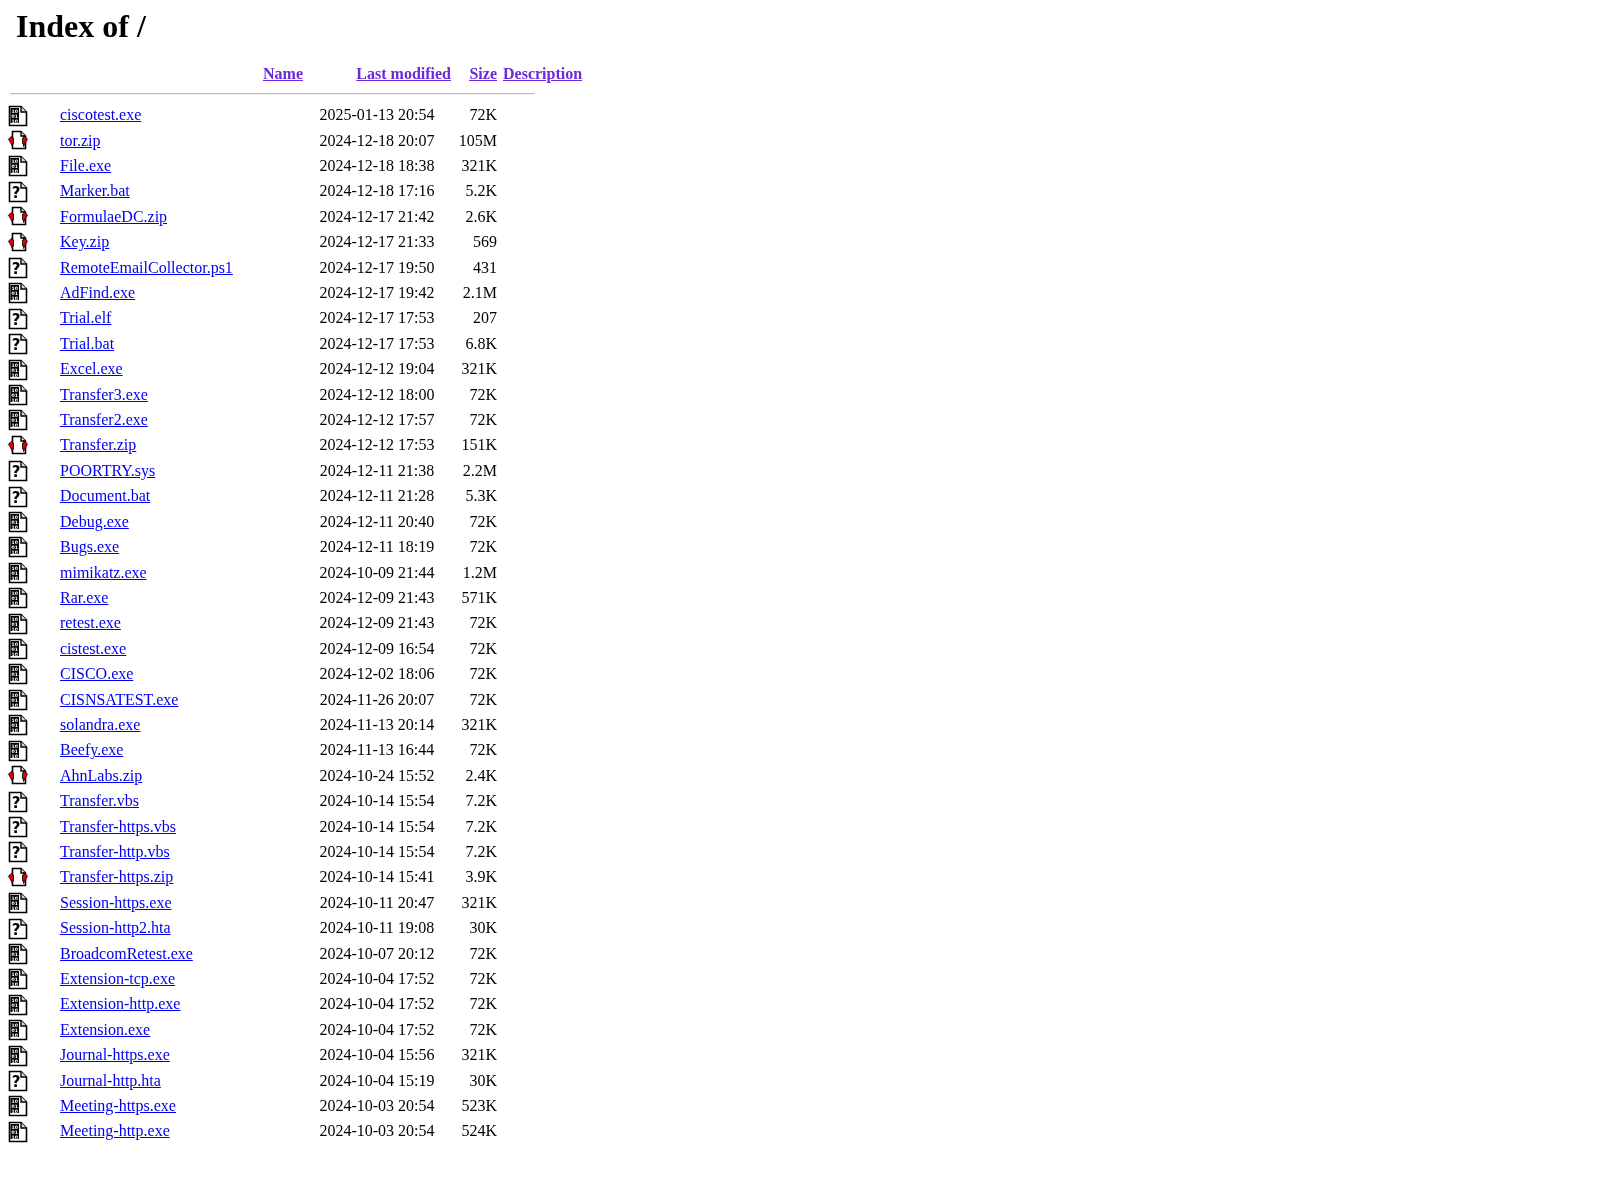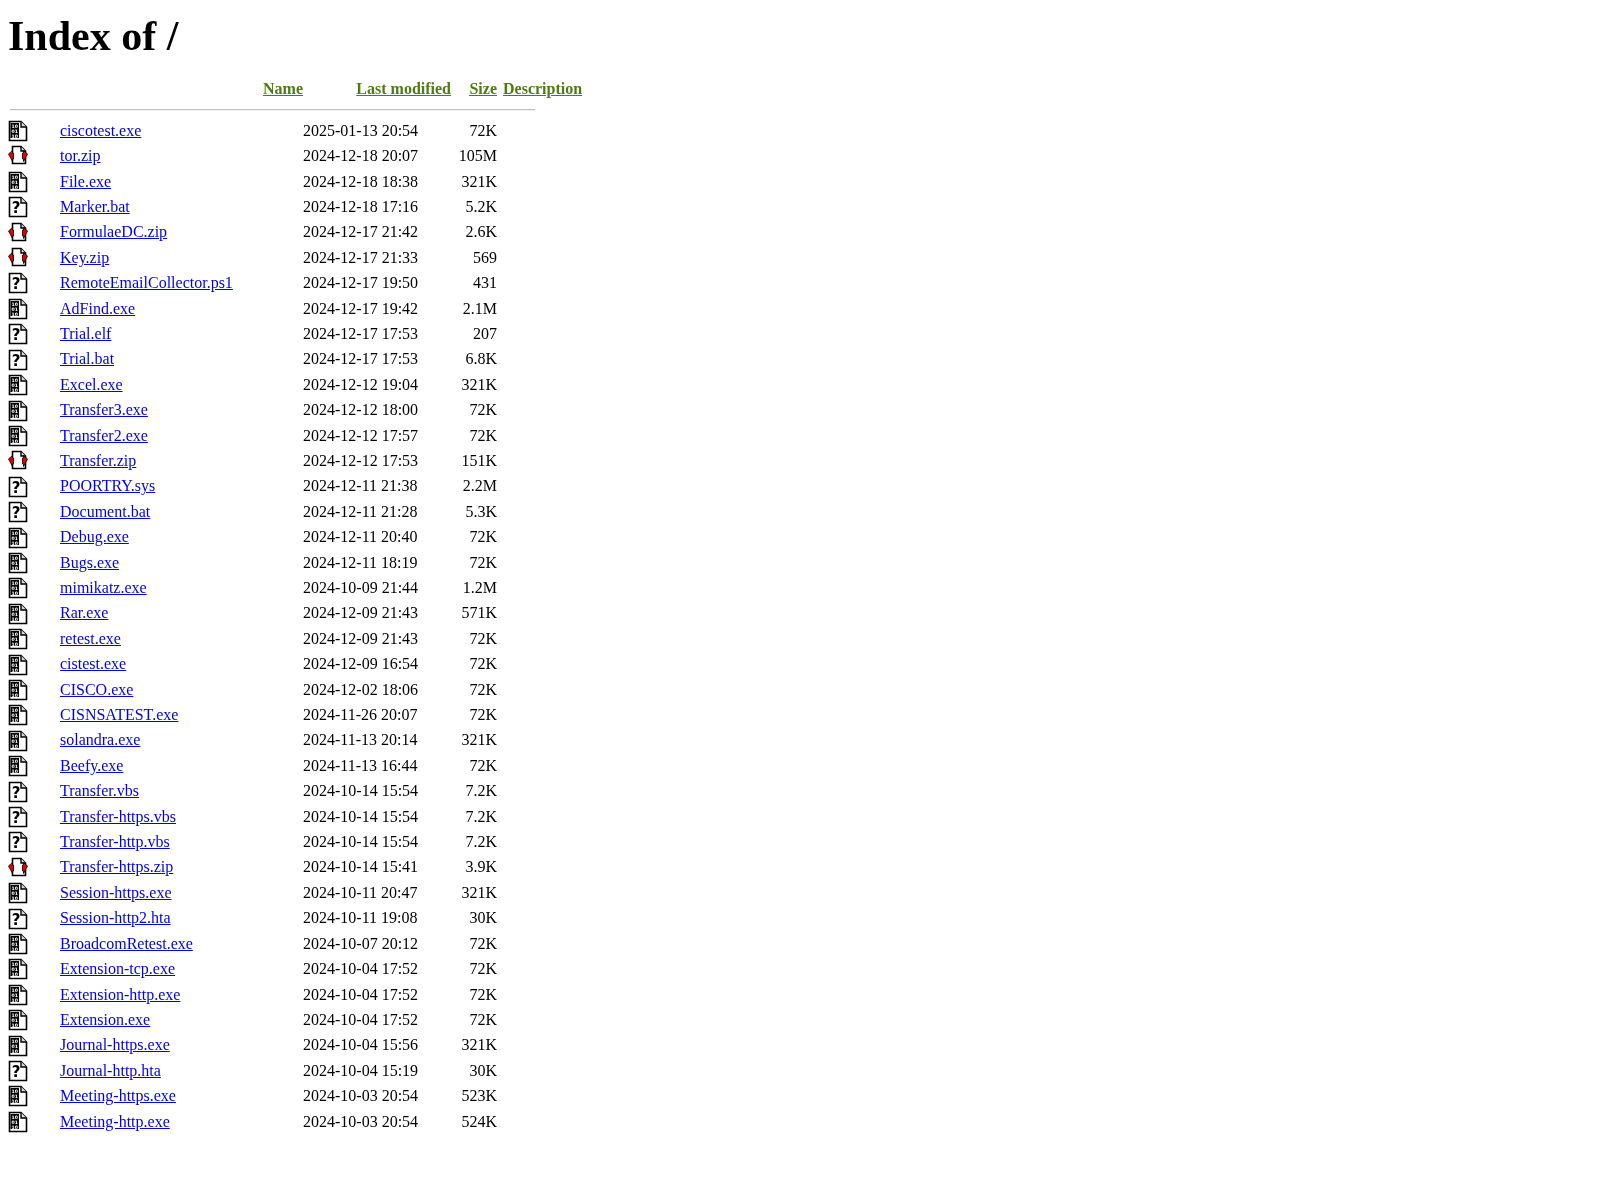--- a/index.html
+++ b/index.html
@@ -13,24 +13,24 @@
     font-size: 16px;
     color: #000000;
     width: 1600px;
     height: 1200px;
     overflow: hidden;
     position: relative;
   }
 
   h1.page-title {
     font-family: "Liberation Serif", "DejaVu Serif", serif;
-    font-size: 42px;
+    font-size: 32px;
     font-weight: bold;
-    margin: 0;
-    padding: 12px 0 0 8px;
+    margin: 8px;
+    padding: 0 0 0 8px;
     line-height: 1.15;
     letter-spacing: 0;
   }
 
   .listing {
     border-collapse: collapse;
     margin: 0;
     padding: 0;
     margin-left: 8px;
     margin-top: 16px;
@@ -46,21 +46,21 @@
     vertical-align: middle;
   }
 
   
   .hdr th {
     font-weight: normal;
     text-align: left;
     padding-bottom: 4px;
   }
   .hdr a {
-    color: #4d7c0f;
+    color: #6d28d9;
     text-decoration: underline;
     font-weight: bold;
     margin-top: 40px;
   }
 
   .col-icon   { width: 27px; }
   .col-name   { width: 263px; }
   .col-date   { width: 148px; text-align: left; }
   .col-size   { width: 46px;  text-align: right; }
   .col-desc   { width: 80px;  text-align: left; }
@@ -94,21 +94,21 @@
 
   .fileicon {
     display: inline-block;
     width: 20px;
     height: 22px;
     vertical-align: middle;
     position: relative;
     top: -1px;
   }
 
-  .date-cell { padding-right: 4px; text-align: left; }
+  .date-cell { padding-right: 4px; text-align: center; }
   .size-cell { text-align: right; padding-right: 0; }
   .desc-cell { text-align: left; padding-left: 6px; }
 </style>
 </head>
 <body>
 
 <h1 class="page-title">Index of /</h1>
 
 <table class="listing">
   <tbody>
@@ -455,58 +455,70 @@
               <text x="6.75" y="13.3" font-family="DejaVu Sans, sans-serif" font-size="4.6" font-weight="bold" fill="#ffffff" text-anchor="middle">01</text>
               <text x="6.75" y="18.1" font-family="DejaVu Sans, sans-serif" font-size="4.6" font-weight="bold" fill="#ffffff" text-anchor="middle">10</text>
             </svg></span></td>
         <td class="col-name"><a href="#">Beefy.exe</a></td>
         <td class="col-date date-cell">2024-11-13 16:44</td>
         <td class="col-size size-cell">72K</td>
         <td class="col-desc desc-cell"></td>
       </tr>
       <tr class="entry">
         <td class="col-icon"><span class="fileicon"><svg width="20" height="22" viewBox="0 0 20 22">
-              <path d="M1.5,1.5 L13,1.5 L18.5,7 L18.5,20.5 L1.5,20.5 Z" fill="#ffffff" stroke="#000000" stroke-width="1.6"></path>
-              <path d="M13,1.5 L13,7 L18.5,7" fill="#d9d9d9" stroke="#000000" stroke-width="1.4"></path>
-              <text x="8.2" y="16.5" font-family="DejaVu Sans, sans-serif" font-size="15" font-weight="bold" fill="#000000" text-anchor="middle">?</text>
-            </svg></span></td>
-        <td class="col-name"><a href="#">Transfer.vbs</a></td>
-        <td class="col-date date-cell">2024-10-14 15:54</td>
-        <td class="col-size size-cell">7.2K</td>
-        <td class="col-desc desc-cell"></td>
-      </tr>
-      <tr class="entry">
-        <td class="col-icon"><span class="fileicon"><svg width="20" height="22" viewBox="0 0 20 22">
-              <path d="M1.5,1.5 L13,1.5 L18.5,7 L18.5,20.5 L1.5,20.5 Z" fill="#ffffff" stroke="#000000" stroke-width="1.6"></path>
-              <path d="M13,1.5 L13,7 L18.5,7" fill="#d9d9d9" stroke="#000000" stroke-width="1.4"></path>
-              <text x="8.2" y="16.5" font-family="DejaVu Sans, sans-serif" font-size="15" font-weight="bold" fill="#000000" text-anchor="middle">?</text>
-            </svg></span></td>
-        <td class="col-name"><a href="#">Transfer-https.vbs</a></td>
-        <td class="col-date date-cell">2024-10-14 15:54</td>
-        <td class="col-size size-cell">7.2K</td>
-        <td class="col-desc desc-cell"></td>
-      </tr>
-      <tr class="entry">
-        <td class="col-icon"><span class="fileicon"><svg width="20" height="22" viewBox="0 0 20 22">
-              <path d="M1.5,1.5 L13,1.5 L18.5,7 L18.5,20.5 L1.5,20.5 Z" fill="#ffffff" stroke="#000000" stroke-width="1.6"></path>
-              <path d="M13,1.5 L13,7 L18.5,7" fill="#d9d9d9" stroke="#000000" stroke-width="1.4"></path>
-              <text x="8.2" y="16.5" font-family="DejaVu Sans, sans-serif" font-size="15" font-weight="bold" fill="#000000" text-anchor="middle">?</text>
-            </svg></span></td>
-        <td class="col-name"><a href="#">Transfer-http.vbs</a></td>
-        <td class="col-date date-cell">2024-10-14 15:54</td>
-        <td class="col-size size-cell">7.2K</td>
-        <td class="col-desc desc-cell"></td>
-      </tr>
-      <tr class="entry">
-        <td class="col-icon"><span class="fileicon"><svg width="20" height="22" viewBox="0 0 20 22">
               <path d="M4.5,1.5 L13,1.5 L17.5,6 L17.5,18.5 L4.5,18.5 Z" fill="#ffffff" stroke="#000000" stroke-width="1.6"></path>
               <path d="M13,1.5 L13,6 L17.5,6" fill="#d9d9d9" stroke="#000000" stroke-width="1.4"></path>
               <path d="M0.5,9 L4.5,5.5 L4.5,8 L5.5,8 L5.5,14 L4.5,14 L4.5,16.5 Z" fill="#E00000" stroke="#000000" stroke-width="0.8"></path>
               <path d="M19.5,9 L15.5,5.5 L15.5,8 L14.5,8 L14.5,14 L15.5,14 L15.5,16.5 Z" fill="#E00000" stroke="#000000" stroke-width="0.8"></path>
             </svg></span></td>
+        <td class="col-name"><a href="#">AhnLabs.zip</a></td>
+        <td class="col-date date-cell">2024-10-24 15:52</td>
+        <td class="col-size size-cell">2.4K</td>
+        <td class="col-desc desc-cell"></td>
+      </tr>
+      <tr class="entry">
+        <td class="col-icon"><span class="fileicon"><svg width="20" height="22" viewBox="0 0 20 22">
+              <path d="M1.5,1.5 L13,1.5 L18.5,7 L18.5,20.5 L1.5,20.5 Z" fill="#ffffff" stroke="#000000" stroke-width="1.6"></path>
+              <path d="M13,1.5 L13,7 L18.5,7" fill="#d9d9d9" stroke="#000000" stroke-width="1.4"></path>
+              <text x="8.2" y="16.5" font-family="DejaVu Sans, sans-serif" font-size="15" font-weight="bold" fill="#000000" text-anchor="middle">?</text>
+            </svg></span></td>
+        <td class="col-name"><a href="#">Transfer.vbs</a></td>
+        <td class="col-date date-cell">2024-10-14 15:54</td>
+        <td class="col-size size-cell">7.2K</td>
+        <td class="col-desc desc-cell"></td>
+      </tr>
+      <tr class="entry">
+        <td class="col-icon"><span class="fileicon"><svg width="20" height="22" viewBox="0 0 20 22">
+              <path d="M1.5,1.5 L13,1.5 L18.5,7 L18.5,20.5 L1.5,20.5 Z" fill="#ffffff" stroke="#000000" stroke-width="1.6"></path>
+              <path d="M13,1.5 L13,7 L18.5,7" fill="#d9d9d9" stroke="#000000" stroke-width="1.4"></path>
+              <text x="8.2" y="16.5" font-family="DejaVu Sans, sans-serif" font-size="15" font-weight="bold" fill="#000000" text-anchor="middle">?</text>
+            </svg></span></td>
+        <td class="col-name"><a href="#">Transfer-https.vbs</a></td>
+        <td class="col-date date-cell">2024-10-14 15:54</td>
+        <td class="col-size size-cell">7.2K</td>
+        <td class="col-desc desc-cell"></td>
+      </tr>
+      <tr class="entry">
+        <td class="col-icon"><span class="fileicon"><svg width="20" height="22" viewBox="0 0 20 22">
+              <path d="M1.5,1.5 L13,1.5 L18.5,7 L18.5,20.5 L1.5,20.5 Z" fill="#ffffff" stroke="#000000" stroke-width="1.6"></path>
+              <path d="M13,1.5 L13,7 L18.5,7" fill="#d9d9d9" stroke="#000000" stroke-width="1.4"></path>
+              <text x="8.2" y="16.5" font-family="DejaVu Sans, sans-serif" font-size="15" font-weight="bold" fill="#000000" text-anchor="middle">?</text>
+            </svg></span></td>
+        <td class="col-name"><a href="#">Transfer-http.vbs</a></td>
+        <td class="col-date date-cell">2024-10-14 15:54</td>
+        <td class="col-size size-cell">7.2K</td>
+        <td class="col-desc desc-cell"></td>
+      </tr>
+      <tr class="entry">
+        <td class="col-icon"><span class="fileicon"><svg width="20" height="22" viewBox="0 0 20 22">
+              <path d="M4.5,1.5 L13,1.5 L17.5,6 L17.5,18.5 L4.5,18.5 Z" fill="#ffffff" stroke="#000000" stroke-width="1.6"></path>
+              <path d="M13,1.5 L13,6 L17.5,6" fill="#d9d9d9" stroke="#000000" stroke-width="1.4"></path>
+              <path d="M0.5,9 L4.5,5.5 L4.5,8 L5.5,8 L5.5,14 L4.5,14 L4.5,16.5 Z" fill="#E00000" stroke="#000000" stroke-width="0.8"></path>
+              <path d="M19.5,9 L15.5,5.5 L15.5,8 L14.5,8 L14.5,14 L15.5,14 L15.5,16.5 Z" fill="#E00000" stroke="#000000" stroke-width="0.8"></path>
+            </svg></span></td>
         <td class="col-name"><a href="#">Transfer-https.zip</a></td>
         <td class="col-date date-cell">2024-10-14 15:41</td>
         <td class="col-size size-cell">3.9K</td>
         <td class="col-desc desc-cell"></td>
       </tr>
       <tr class="entry">
         <td class="col-icon"><span class="fileicon"><svg width="20" height="22" viewBox="0 0 20 22">
               <path d="M1.5,1.5 L13,1.5 L18.5,7 L18.5,20.5 L1.5,20.5 Z" fill="#ffffff" stroke="#000000" stroke-width="1.6"></path>
               <path d="M13,1.5 L13,7 L18.5,7" fill="#d9d9d9" stroke="#000000" stroke-width="1.4"></path>
               <rect x="2.5" y="3" width="8.5" height="15" fill="#000000"></rect>

